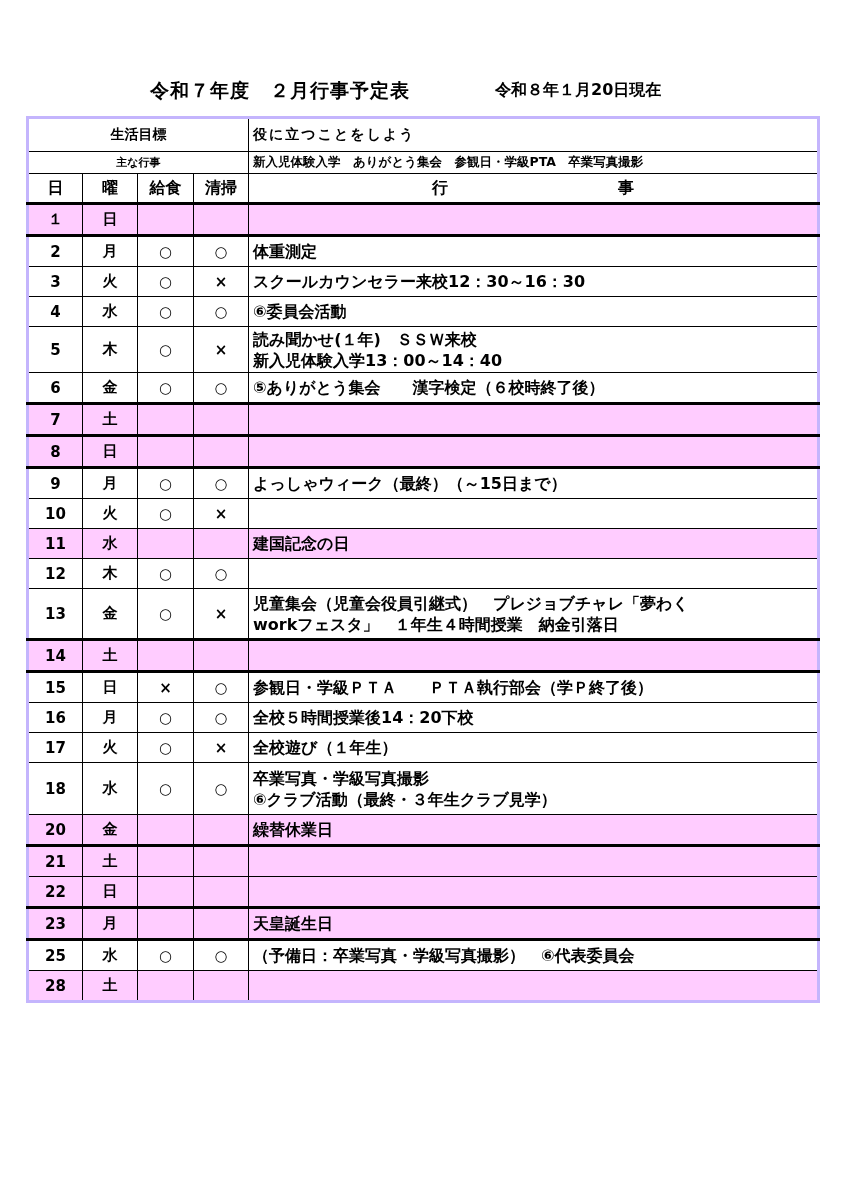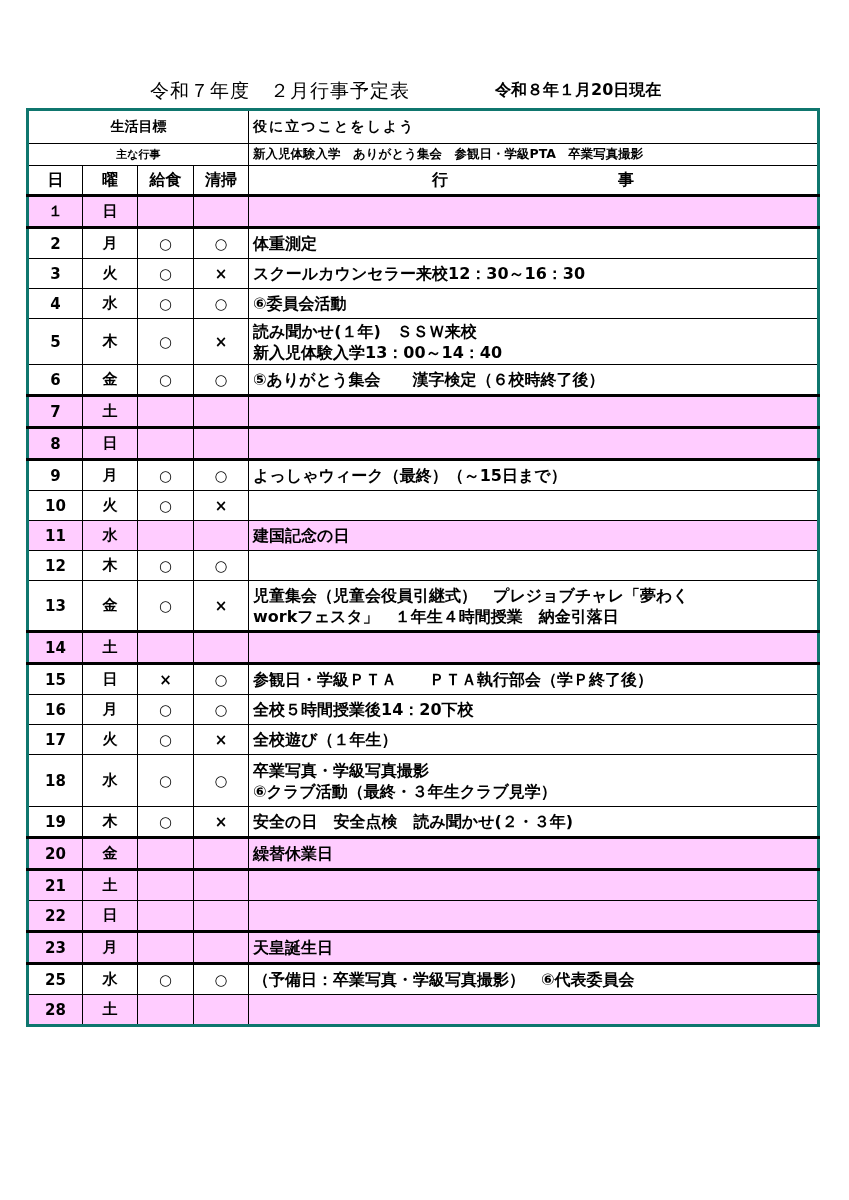--- a/index.html
+++ b/index.html
@@ -1,22 +1,22 @@
 <!DOCTYPE html>
 <html><head>
   <meta charset="utf-8">
   <style>
     html, body { margin:0; padding:0; background:#ffffff; }
     body { width:849px; height:1200px; position:relative; overflow:hidden;
            font-family:"DejaVu Sans", "Liberation Sans", sans-serif; color:#000; }
     .title-line { position:absolute; top:78px; left:0; width:849px; height:28px; }
-    .title-main { position:absolute; left:150px; top:0; font-size:19px; font-weight:normal; letter-spacing:1px; white-space:nowrap;text-align:right; }
+    .title-main { position:absolute; left:150px; top:0; font-size:19px; font-weight:bold; letter-spacing:1px; white-space:nowrap;text-align:right; }
     .title-date { position:absolute; left:495px; top:2px; font-size:16px; font-weight:bold; white-space:nowrap; }
-    table.sched { position:absolute; left:26px; top:108px; width:791px; border-collapse:collapse;
-                  border:3px solid #0f766e; table-layout:fixed; }
+    table.sched { position:absolute; left:26px; top:116px; width:791px; border-collapse:collapse;
+                  border:3px solid #c4b5fd; table-layout:fixed; }
     table.sched td { border:1.5px solid #000; padding:0; font-weight:bold; overflow:hidden; }
     col.c-day { width:55px; } col.c-wd { width:55px; } col.c-lunch { width:56px; } col.c-clean { width:55px; } col.c-ev { width:570px; }
     .goal-label { text-align:center; font-size:14px; height:32px; }
     .goal-value { font-size:14px; padding-left:4px !important; letter-spacing:2px; }
     .main-label { text-align:center; font-size:11px; height:21px; }
     .main-value { font-size:12.5px; padding-left:4px !important; white-space:nowrap; }
     tr.colhead td { height:28px; text-align:center; font-size:16px; border-bottom:3px solid #000; }
     .ev-head { letter-spacing:0;margin-top:48px; }
     .ev-head span { display:inline-block; }
     .ev-head .g { width:186px; text-align:left; }
@@ -218,29 +218,20 @@
       <tr class="r2 ">
         <td class="c" style="height: 51px;">18</td>
         <td class="c" style="height: 51px;">水</td>
         <td class="c mark" style="height: 51px;">○</td>
         <td class="c mark" style="height: 51px;">○</td>
         <td class="ev">
           <div>卒業写真・学級写真撮影</div>
           <div>⑥クラブ活動（最終・３年生クラブ見学）</div>
         </td>
       </tr>
-      <tr class="r1 thick">
-        <td class="c">19</td>
-        <td class="c">木</td>
-        <td class="c mark">○</td>
-        <td class="c mark">×</td>
-        <td class="ev">
-          <div>安全の日　安全点検　読み聞かせ(２・３年)</div>
-        </td>
-      </tr>
       <tr class="pink r1 thick">
         <td class="c">20</td>
         <td class="c">金</td>
         <td class="c mark"></td>
         <td class="c mark"></td>
         <td class="ev">
           <div>繰替休業日</div>
         </td>
       </tr>
       <tr class="pink r1 ">

